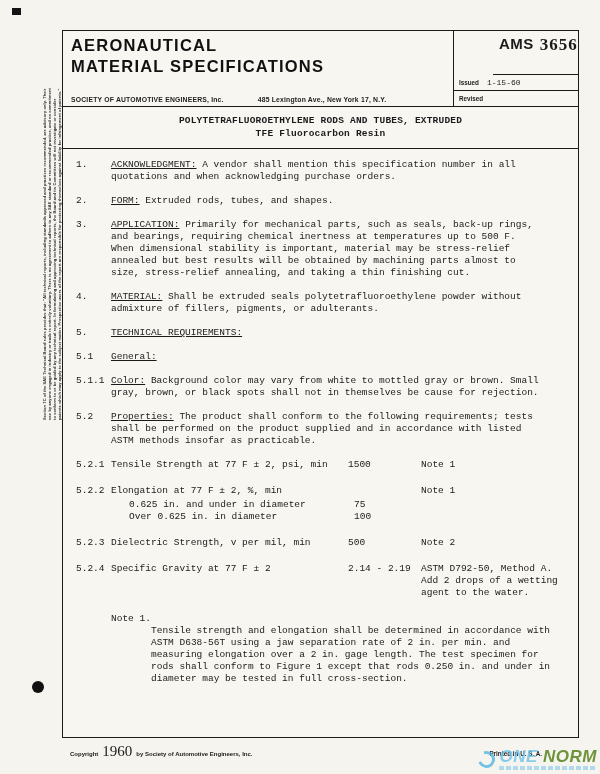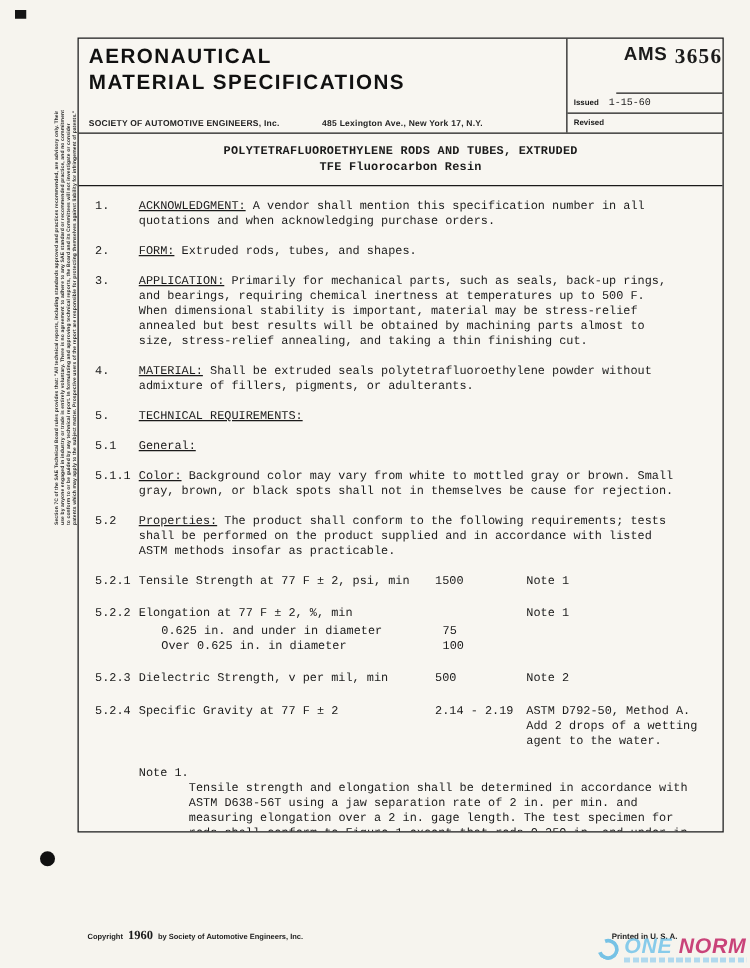--- a/index.html
+++ b/index.html
@@ -11,21 +11,21 @@
   }
   .cornermark{position:absolute;left:12px;top:8px;width:9px;height:7px;background:#141414;}
   .holepunch{position:absolute;left:32px;top:681px;width:12px;height:12px;border-radius:50%;background:#101010;}
   .sidetext{
     position:absolute;left:42px;top:420px;width:332px;height:20px;overflow:hidden;
     transform:rotate(-90deg);transform-origin:0 0;
     font-family:"Liberation Sans",sans-serif;font-size:4px;line-height:5px;
     color:#2a2a2a;font-weight:700;letter-spacing:.1px;
   }
   .frame{
-    position:absolute;left:62px;top:30px;width:517px;height:636px;
+    position:absolute;left:62px;top:30px;width:517px;height:708px;
     border:1.6px solid #1a1a1a;background:#f8f6f1;
     display:flex;flex-direction:column;box-sizing:border-box;
   }
   
   .hdr{display:flex;height:75px;border-bottom:1.4px solid #1a1a1a;flex:none;}
   .hdr-left{flex:1;display:flex;flex-direction:column;justify-content:space-between;padding:5px 8px 3px 8px;}
   .mast1,.mast2{
     font-family:"Liberation Sans",sans-serif;font-weight:700;
     font-size:16.5px;letter-spacing:1.2px;color:#111;
   }
@@ -71,40 +71,40 @@
   .note1 .nlab{width:40px;flex:none;}
   .note1 .ntxt{width:406px;margin-top:12px;}
   
   .footer{
     position:absolute;left:70px;top:743px;width:472px;
     display:flex;justify-content:space-between;align-items:baseline;
     font-family:"Liberation Sans",sans-serif;color:#1b1b1b;
   }
   .copy{display:flex;align-items:baseline;gap:4px;}
   .copy .c1{font-size:6px;font-weight:700;}
-  .copy .cy{font-family:"Liberation Serif",serif;font-size:10px;font-weight:700;}
+  .copy .cy{font-family:"Liberation Serif",serif;font-size:15px;font-weight:400;}
   .copy .c2{font-size:6px;font-weight:700;}
   .printed{font-size:6.3px;font-weight:700;}
   
   .watermark{
     position:absolute;right:3px;bottom:4px;display:flex;align-items:center;gap:4px;
     opacity:.8;pointer-events:none;
   }
   .wm-logo{
     width:17px;height:17px;border-radius:50%;
     border:3px solid #57b6e4;border-left-color:transparent;
     box-sizing:border-box;transform:rotate(25deg);
   }
   .wm-textwrap{display:flex;flex-direction:column;}
   .wm-main{
     font-family:"Liberation Sans",sans-serif;font-weight:700;font-style:italic;
     font-size:17px;letter-spacing:.5px;line-height:17px;white-space:nowrap;
   }
   .wm-main .w1{color:#6cc2ea;}
-  .wm-main .w2{color:#be185d;}
+  .wm-main .w2{color:#4d7c0f;}
   .wm-sub{
     height:4px;margin-top:1px;
     background:repeating-linear-gradient(90deg,#9fd3ee 0 5px,transparent 5px 7px);
   }
 </style>
 </head>
 <body>
 
 <div class="cornermark"></div>
 <div class="holepunch"></div>

